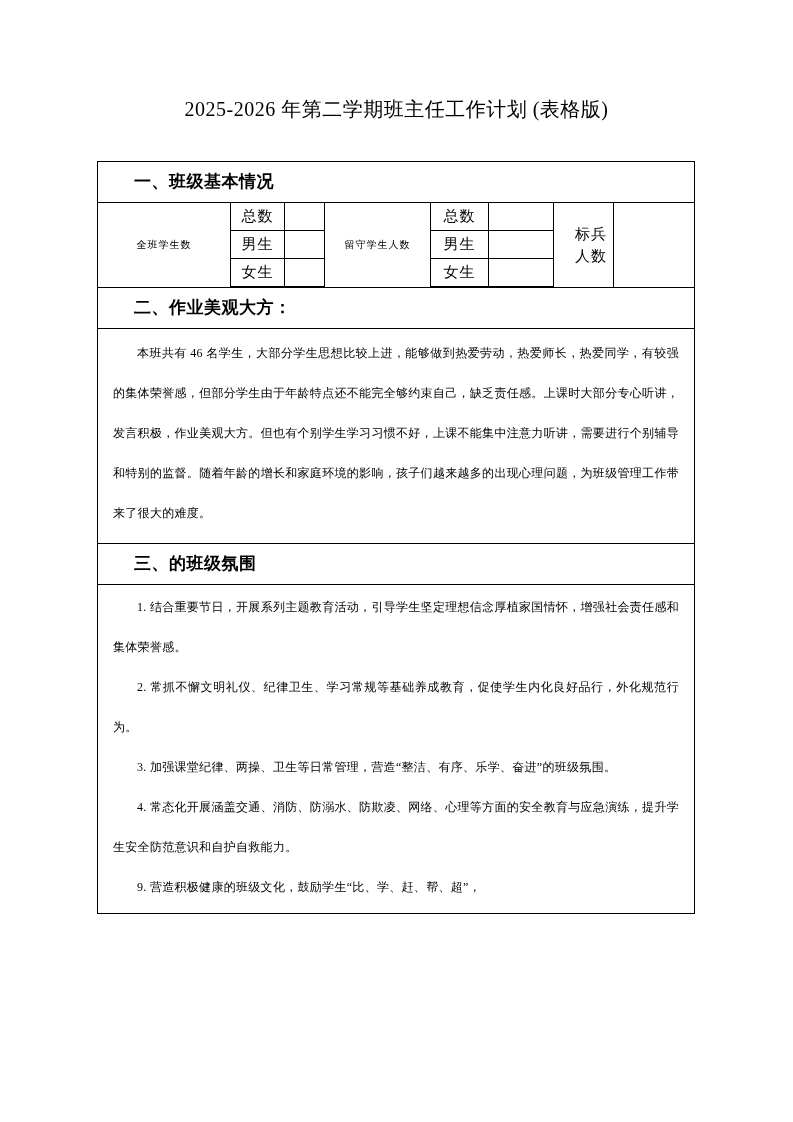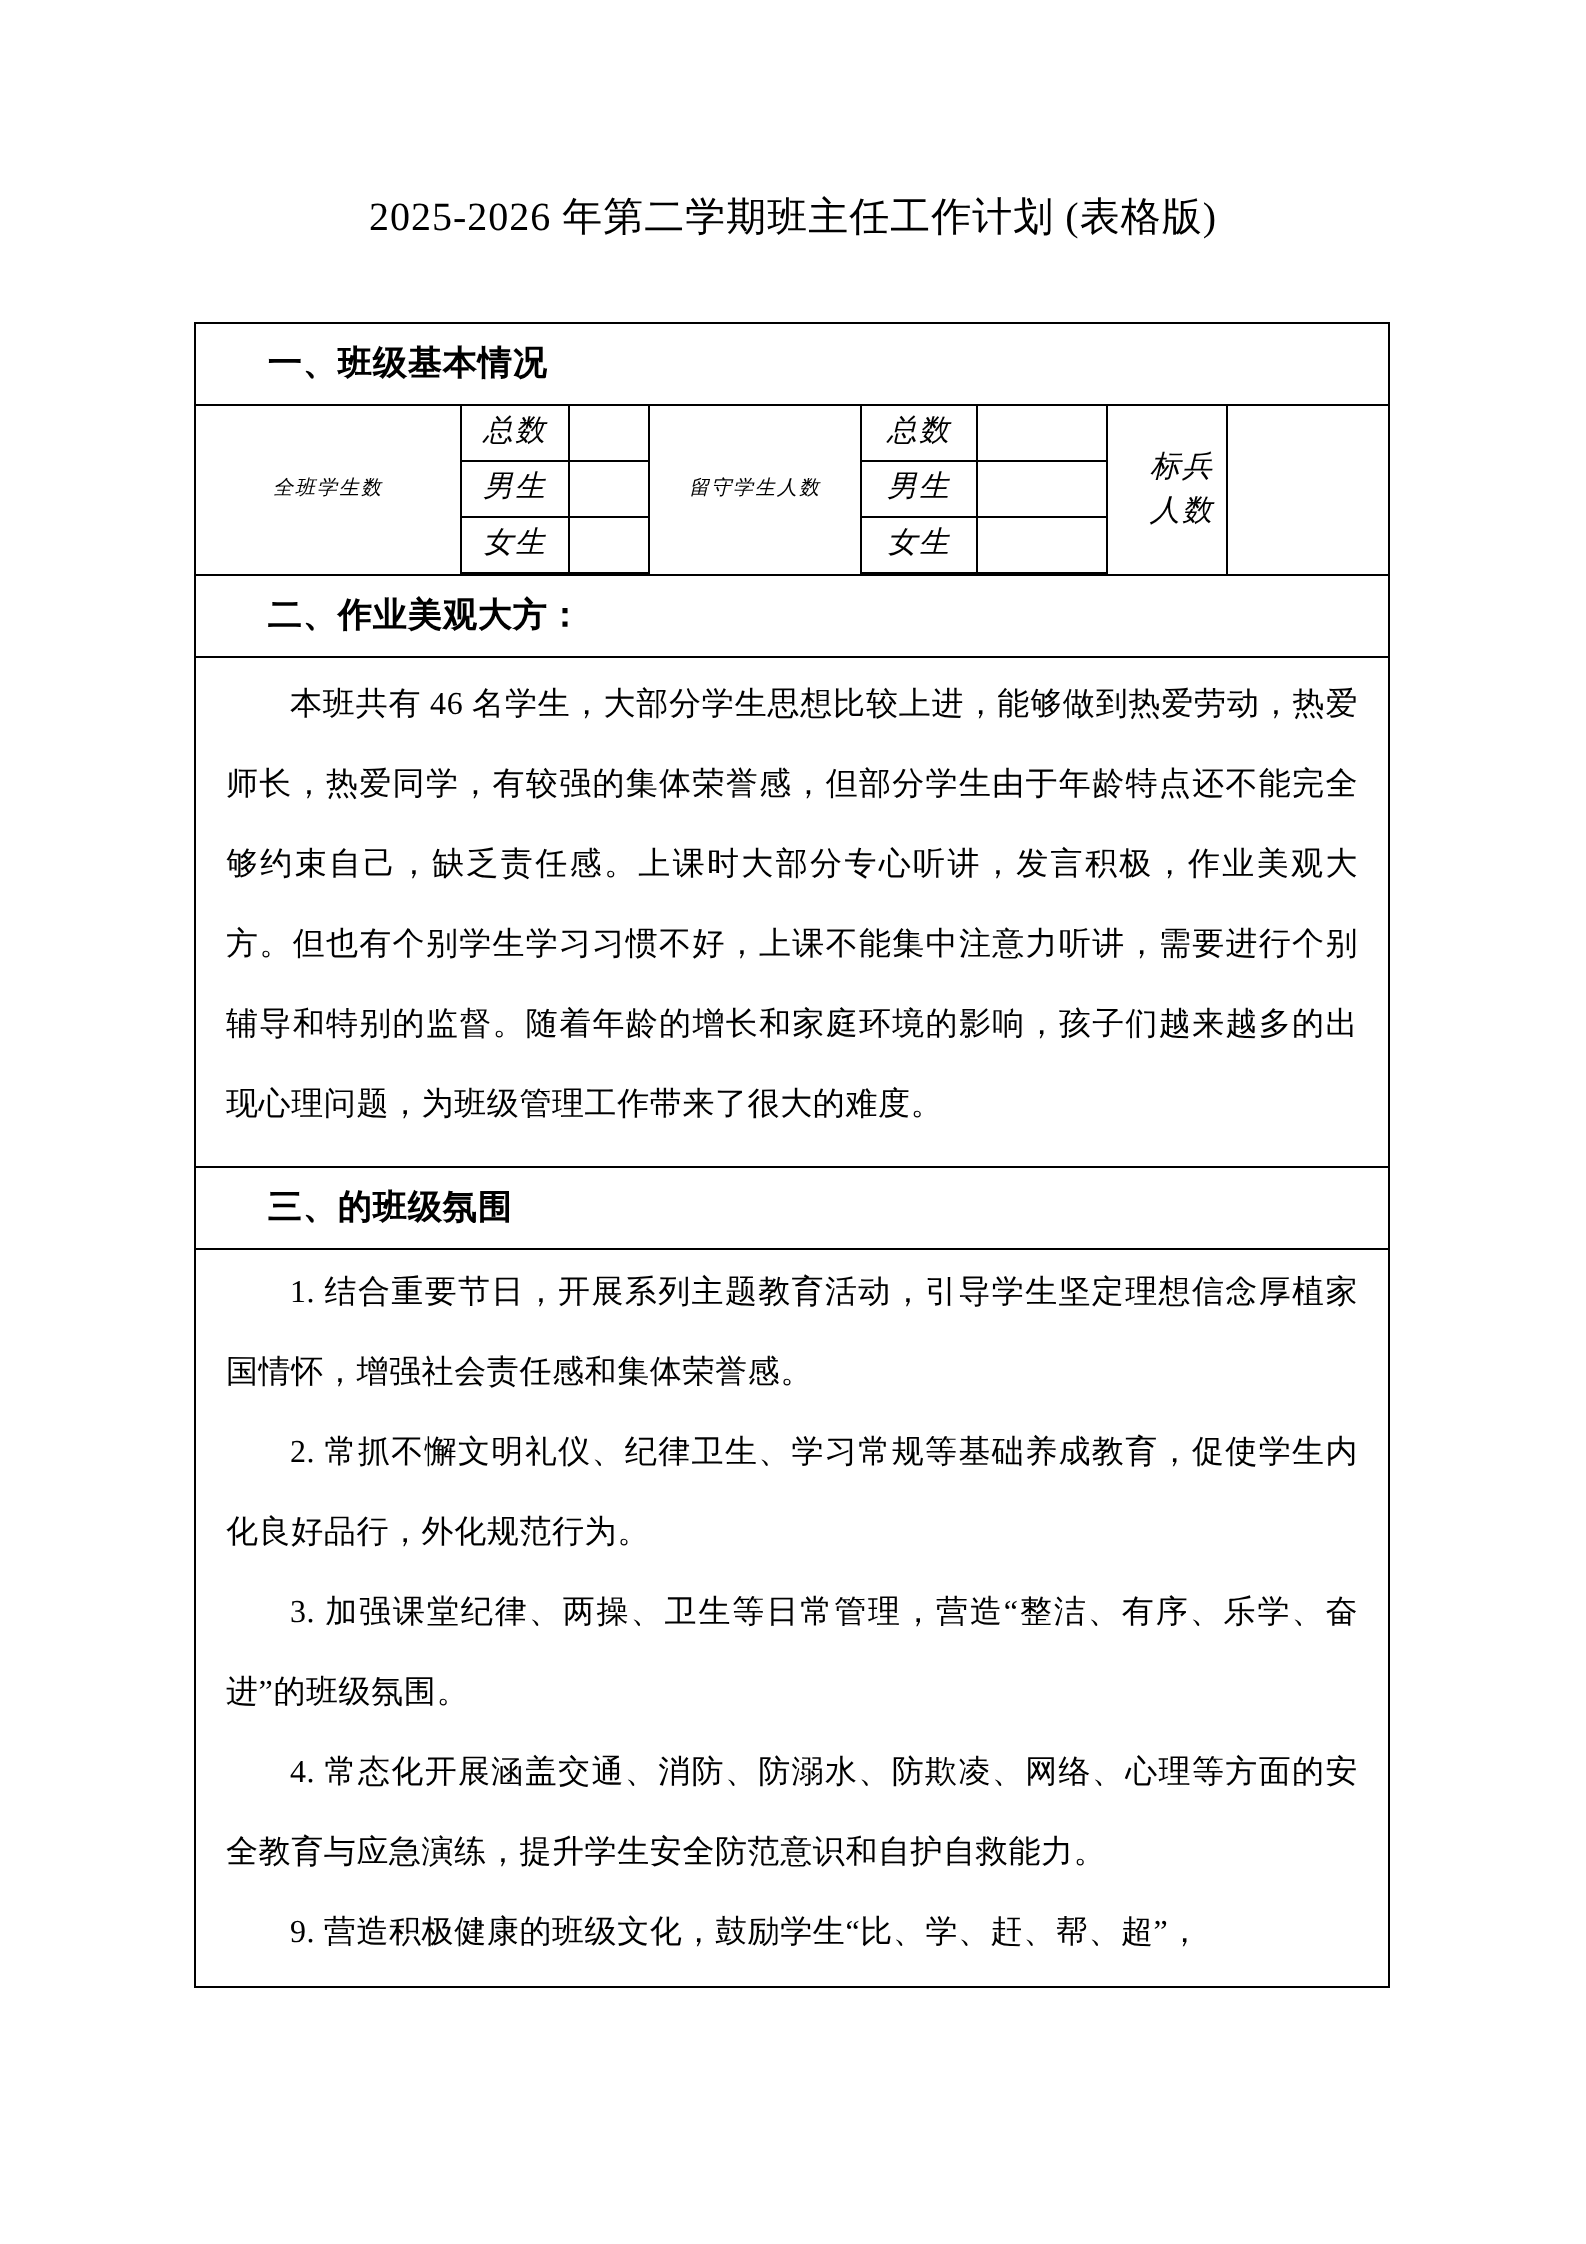--- a/index.html
+++ b/index.html
@@ -74,40 +74,39 @@
   }
   .info-grid td {
     border: 0;
     padding: 0;
     text-align: center;
     vertical-align: middle;
     font-size: 15px;
     line-height: 18px;
     letter-spacing: 1px;
     white-space: nowrap;
-    font-style: italic;
   }
   .info-grid .b-r { border-right: 1px solid #000000; }
   .info-grid .b-b { border-bottom: 1px solid #000000; }
 
   .info-grid .lbl { font-size: 10px; }
   .info-grid .wrap-lbl {
     white-space: normal;
     line-height: 22px;
     padding: 0 6px;
     text-align: right;
   }
 
   
   .body-cell {
     padding: 4px 15px 10px 15px !important;
   }
   .para {
     font-family: "Liberation Serif", "DejaVu Serif", serif;
-    font-size: 16px;
+    font-size: 12px;
     line-height: 40px;
     text-align: justify;
     text-justify: inter-ideograph;
     text-indent: 2em;
     margin: 0;
     letter-spacing: 0.3px;
   }
 
   .goal-cell {
     padding: 2px 15px 6px 15px !important;

